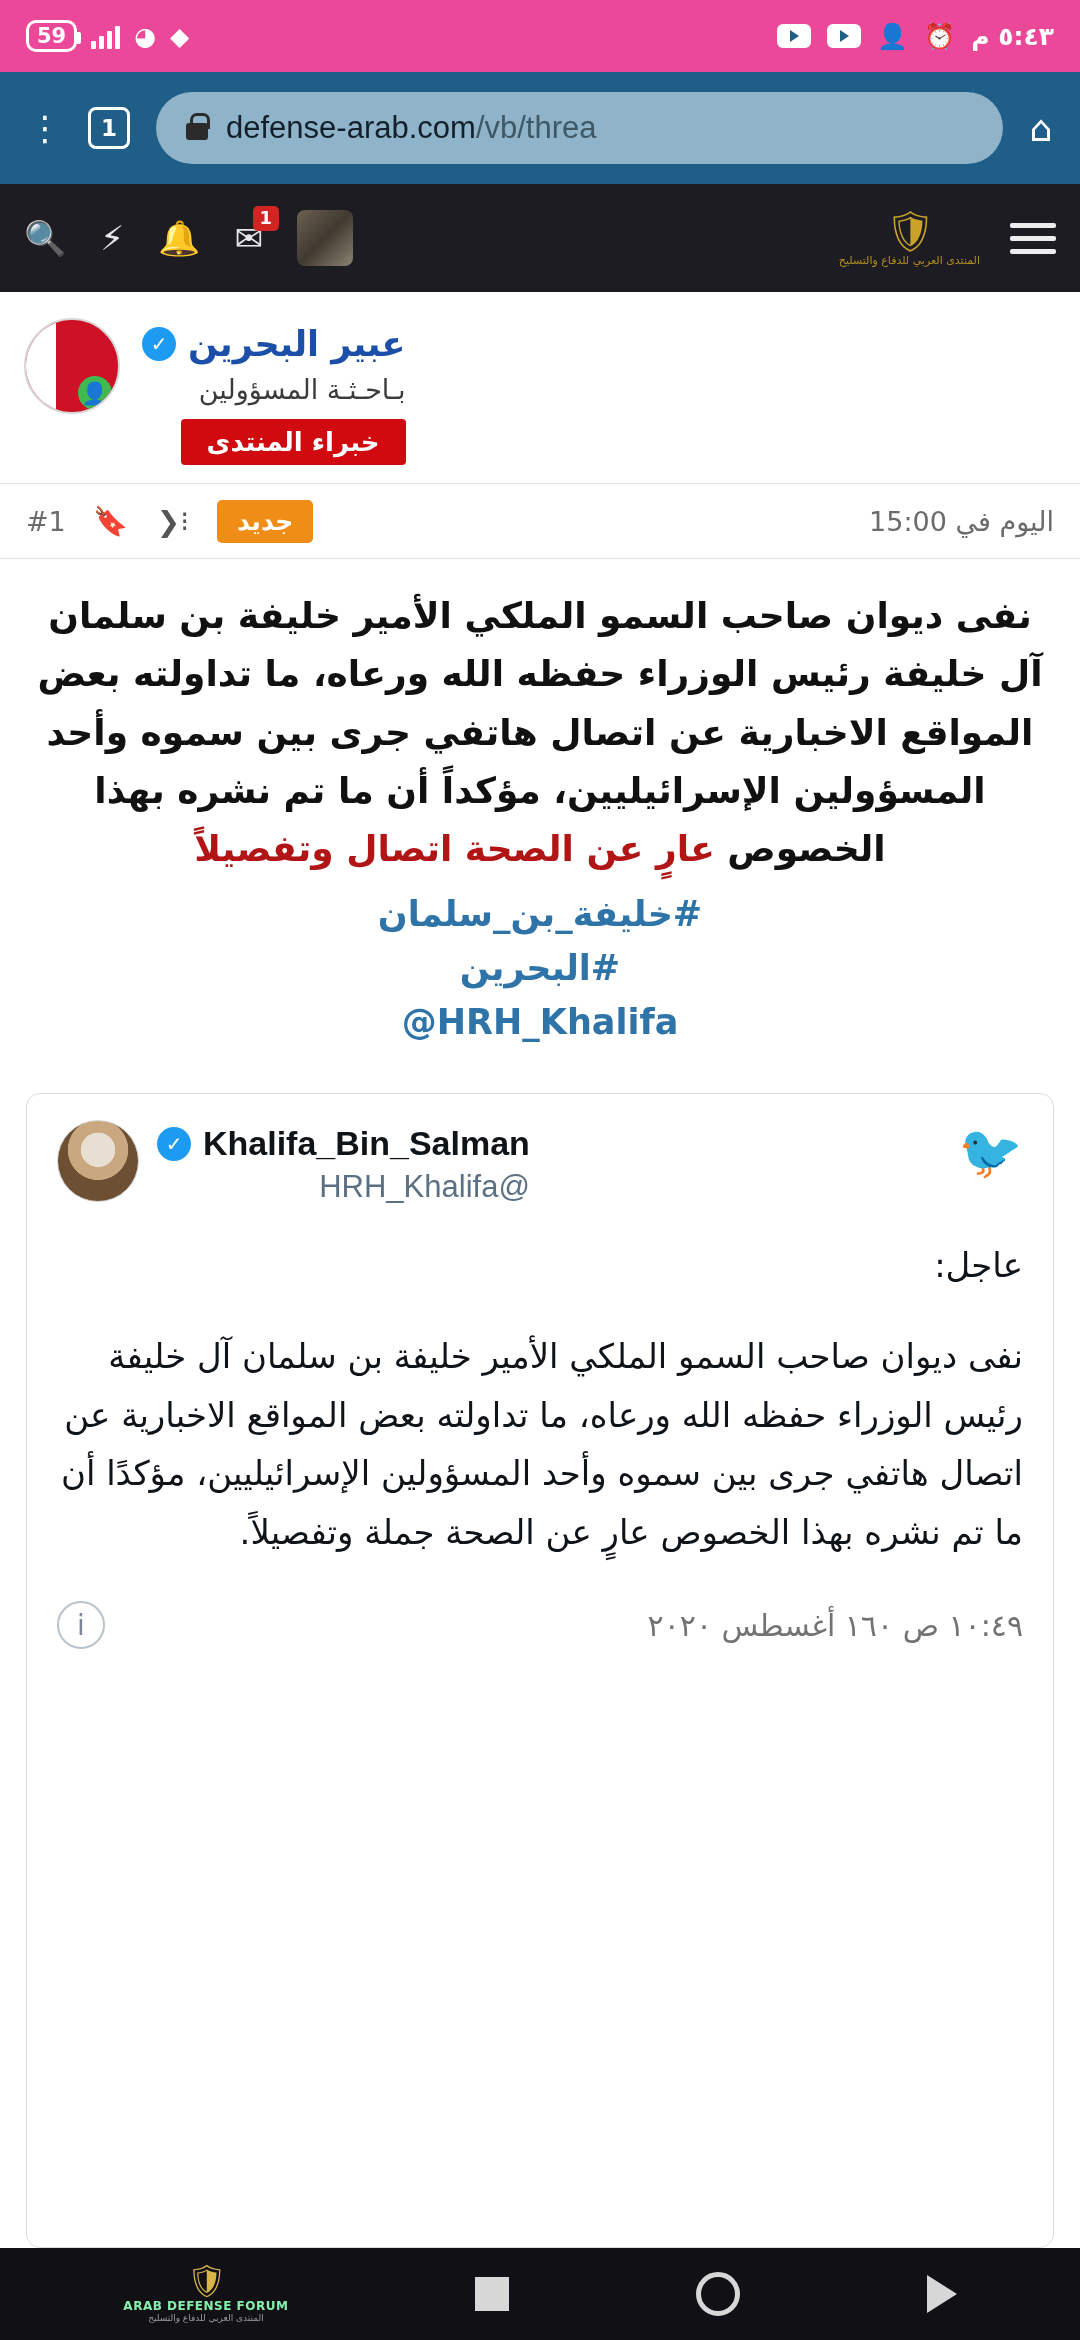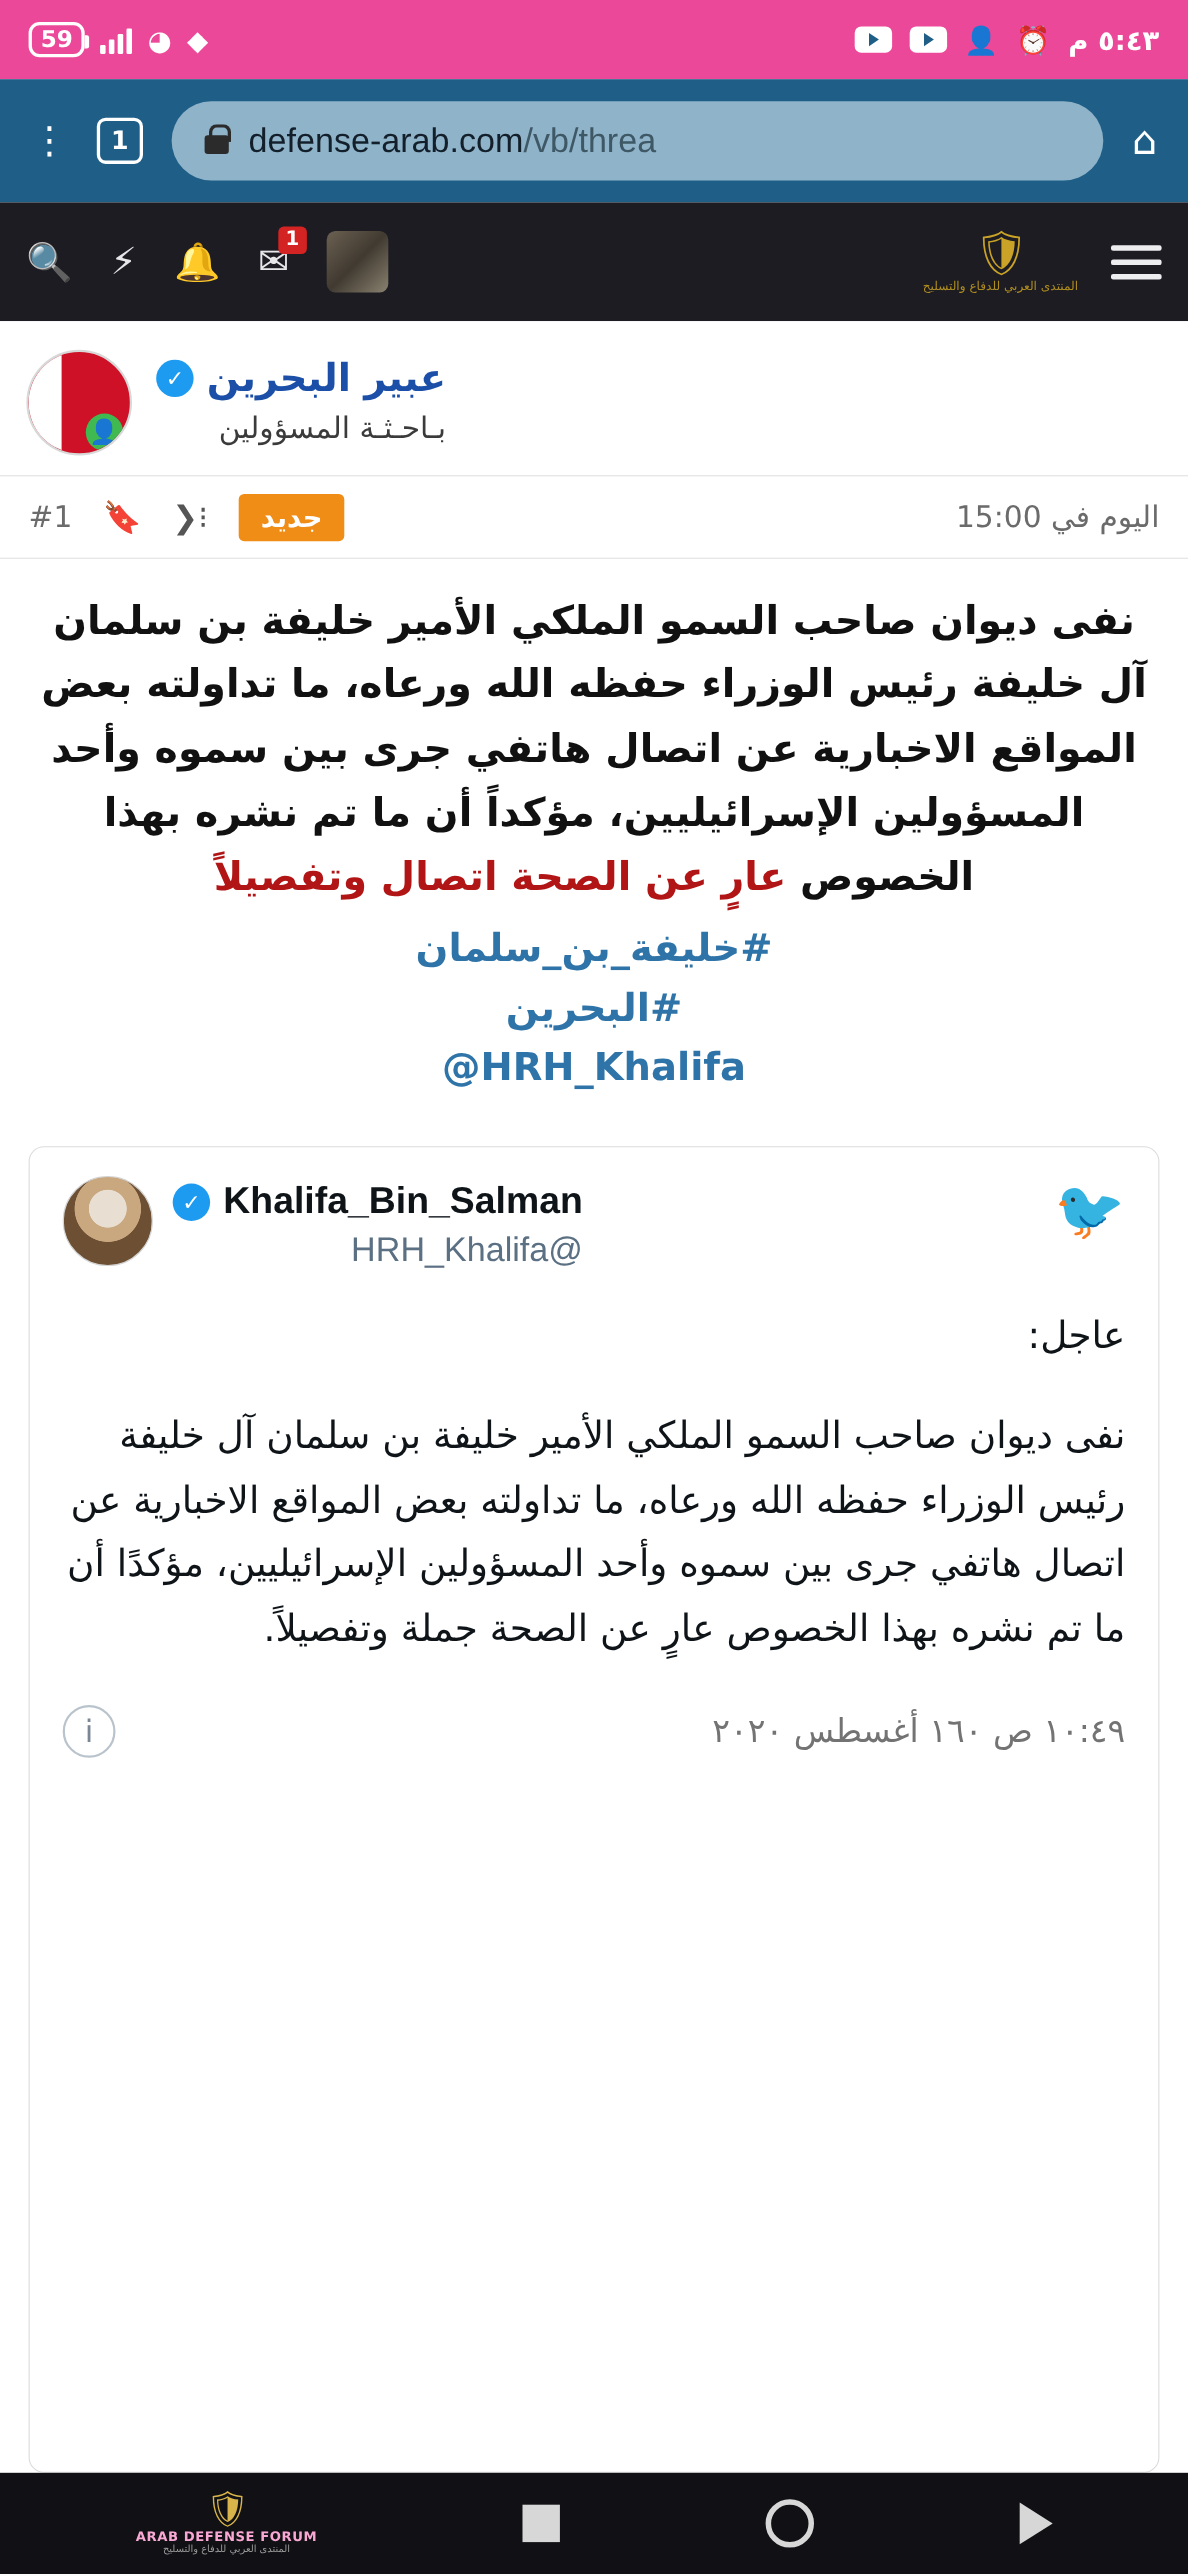--- a/index.html
+++ b/index.html
@@ -280,21 +280,21 @@
     background: #111115;
     display: flex;
     align-items: center;
     justify-content: space-around;
     flex: 0 0 auto;
     direction: ltr;
     padding: 0 30px;
   }
   .nav-logo { display: flex; flex-direction: column; align-items: center; line-height: 1; }
   .nav-logo-mark { color: #d8b44a; font-size: 32px; letter-spacing: -2px; }
-  .nav-logo-t1 { color: #f9a8d4; font-size: 12px; font-weight: bold; margin-top: 3px; letter-spacing: .5px;}
+  .nav-logo-t1 { color: #86efac; font-size: 12px; font-weight: bold; margin-top: 3px; letter-spacing: .5px;}
   .nav-logo-t2 { color: #9a9a9a; font-size: 9px; margin-top: 2px; }
   .nav-sq { width: 34px; height: 34px; background: #d7d7d7; }
   .nav-circle { width: 44px; height: 44px; border-radius: 50%; border: 5px solid #d7d7d7; }
   .nav-tri {
     width: 0; height: 0;
     border-left: 30px solid #d7d7d7;
     border-top: 19px solid transparent;
     border-bottom: 19px solid transparent;
   }
 </style>
@@ -357,20 +357,21 @@
     </div>
   </div>
 
   <div class="author-row">
     <div class="author-meta">
       <div class="author-name-line">
         <span class="author-name">عبير البحرين</span>
         <span class="verified">✓</span>
       </div>
       <div class="author-title">بـاحـثـة المسؤولين</div>
+      <div class="author-rank">خبراء المنتدى</div>
     </div>
     <div class="avatar-lg">
       <span class="person">👤</span>
     </div>
   </div>
 
   <div class="meta-row">
     <div class="meta-left">
       <span class="meta-num">#1</span>
       <span class="meta-ic">🔖</span>

